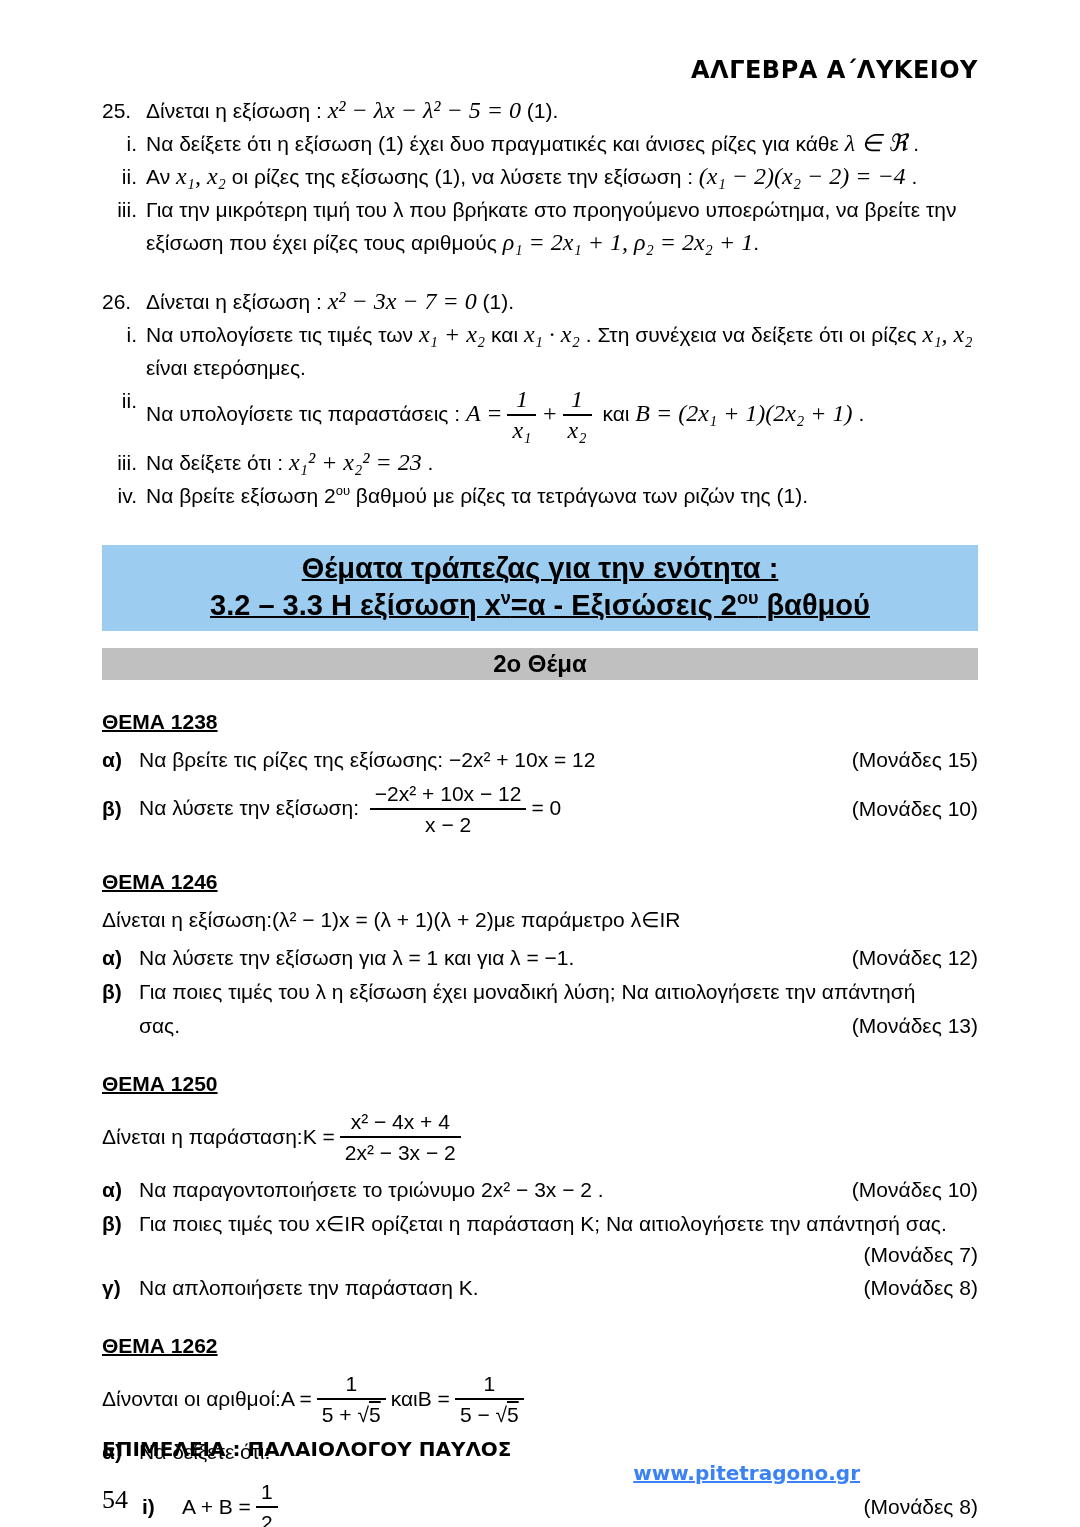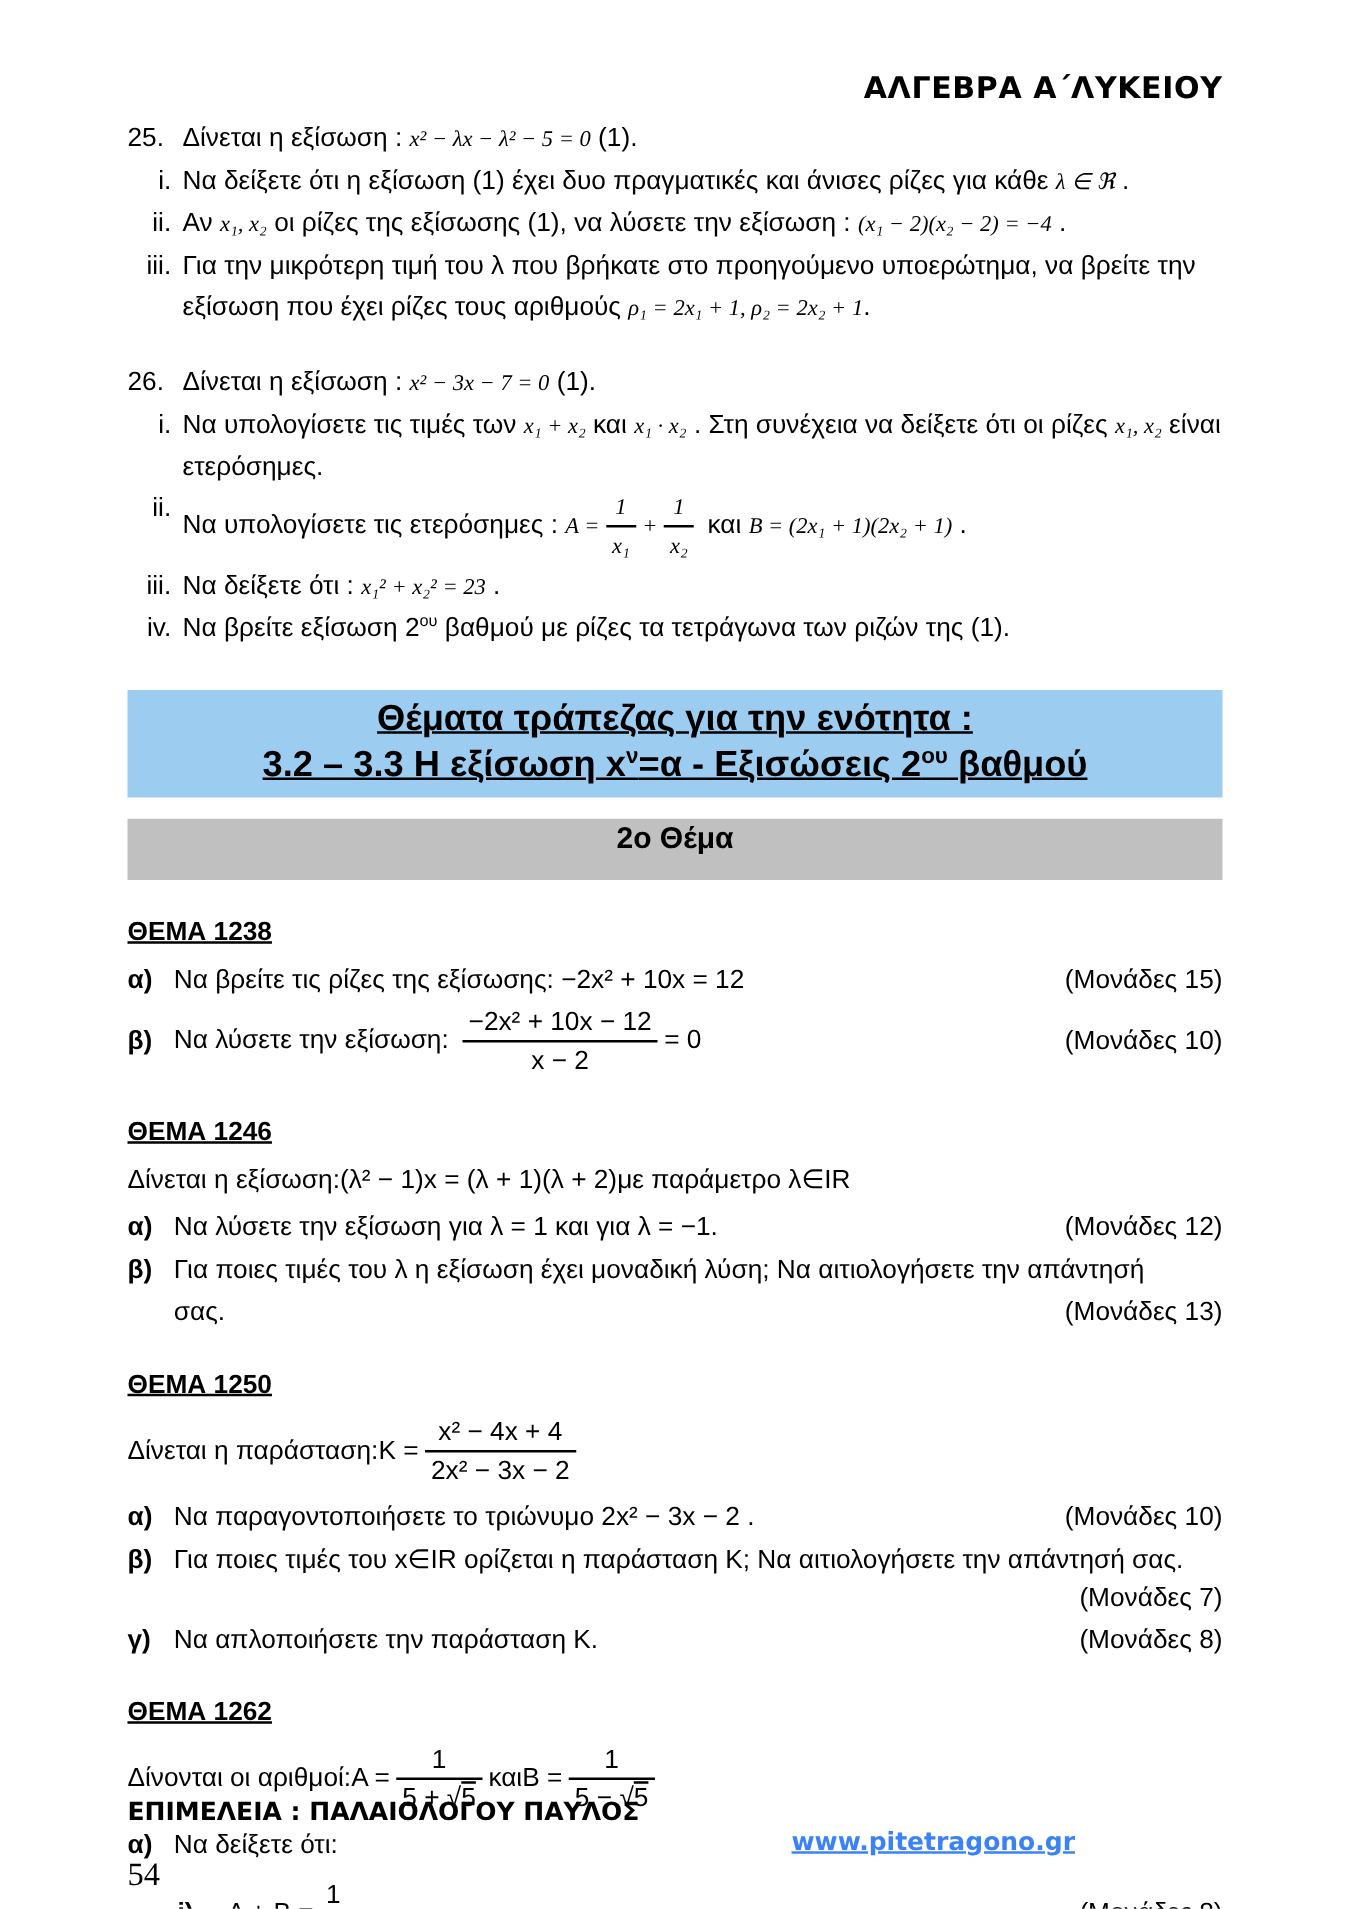--- a/index.html
+++ b/index.html
@@ -24,36 +24,36 @@
     font-weight: bold; font-size: 24px; letter-spacing: 0.5px;
   }
   
   .exercise { margin-bottom: 26px; }
   .ex-row { display: flex; line-height: 33px; }
   .ex-num { width: 44px; flex: 0 0 44px; }
   .ex-body { flex: 1; }
   .item { display: flex; line-height: 33px; }
   .item-label { width: 44px; flex: 0 0 44px; text-align: right; padding-right: 9px; }
   .item-body { flex: 1; }
-  .mt { font-family: "Liberation Serif", serif; font-style: italic; font-size: 18px; }
+  .mt { font-family: "Liberation Serif", serif; font-style: italic; font-size: 24px; }
   .frac {
     display: inline-block; vertical-align: middle;
     text-align: center; line-height: 27px; margin: 2px 5px;
   }
   .frac .num { display: block; border-bottom: 2px solid #000; padding: 0 5px 1px 5px; }
   .frac .den { display: block; padding: 1px 5px 0 5px; }
   .rad { text-decoration: overline; }
   
   .unit-banner {
     margin-top: 33px; padding: 5px 0 7px 0;
     text-align: center; font-weight: bold; font-size: 29px; line-height: 37px;
   }
   .unit-banner .bl { text-decoration: underline; text-decoration-thickness: 2px; }
   .theme-banner {
-    margin-top: 17px; padding: 2px 0 19px 0;
+    margin-top: 17px; padding: 2px 0 2px 0;
     text-align: center; font-weight: bold; font-size: 24px;
   }
   
   .thema { margin-top: 30px; }
   .thema-heading {
     font-weight: bold; text-decoration: underline; text-decoration-thickness: 2px;
     margin-bottom: 10px; font-size: 21px;
   }
   .trow { display: flex; align-items: center; line-height: 32px; margin-top: 2px; }
   .trow .tlabel { width: 37px; flex: 0 0 37px; font-weight: bold; }
@@ -116,21 +116,21 @@
         <span>(1).</span>
       </span>
     </div>
     <div class="item">
       <span class="item-label">i.</span>
       <span class="item-body"><span>Να υπολογίσετε τις τιμές των </span><span class="mt">x₁ + x₂</span><span> και </span><span class="mt">x₁ · x₂</span><span> . Στη συνέχεια να δείξετε ότι οι ρίζες </span><span class="mt">x₁, x₂</span><span> είναι ετερόσημες.</span></span>
     </div>
     <div class="item">
       <span class="item-label">ii.</span>
       <span class="item-body">
-        <span>Να υπολογίσετε τις ετερόσημες : </span><span class="mt">A =</span><span class="frac mt"><span class="num">1</span><span class="den">x₁</span></span><span class="mt">+</span><span class="frac mt"><span class="num">1</span><span class="den">x₂</span></span><span> και </span><span class="mt">B = (2x₁ + 1)(2x₂ + 1)</span><span> .</span>
+        <span>Να υπολογίσετε τις παραστάσεις : </span><span class="mt">A =</span><span class="frac mt"><span class="num">1</span><span class="den">x₁</span></span><span class="mt">+</span><span class="frac mt"><span class="num">1</span><span class="den">x₂</span></span><span> και </span><span class="mt">B = (2x₁ + 1)(2x₂ + 1)</span><span> .</span>
       </span>
     </div>
     <div class="item">
       <span class="item-label">iii.</span>
       <span class="item-body"><span>Να δείξετε ότι : </span><span class="mt">x₁² + x₂² = 23</span><span> .</span></span>
     </div>
     <div class="item">
       <span class="item-label">iv.</span>
       <span class="item-body"><span>Να βρείτε εξίσωση 2</span><sup>ου</sup><span> βαθμού με ρίζες τα τετράγωνα των ριζών της (1).</span></span>
     </div>

